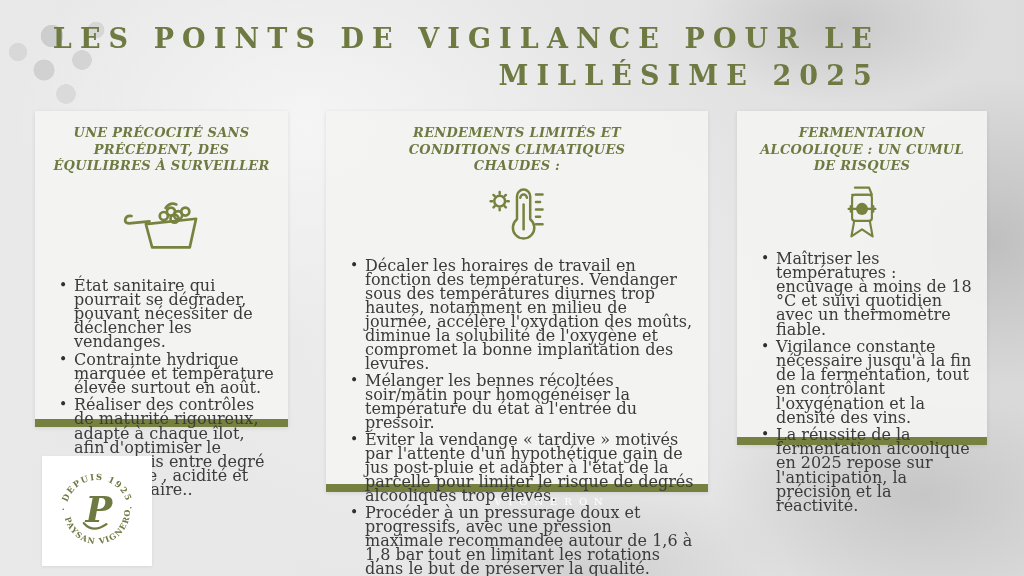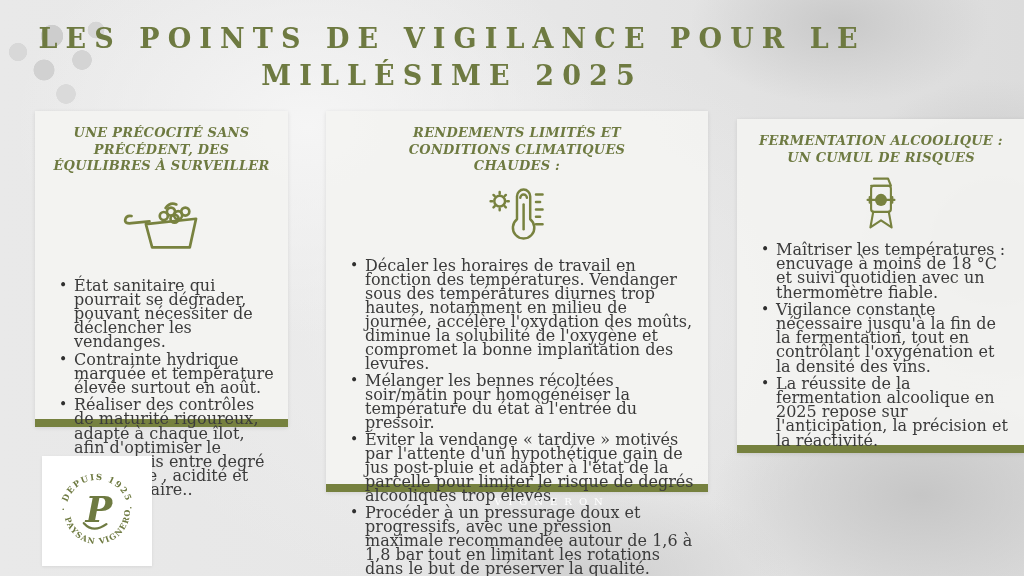--- a/index.html
+++ b/index.html
@@ -17,33 +17,33 @@
       radial-gradient(ellipse 220px 120px at 82% 4%, #c9c9c9 0%, transparent 68%),
       radial-gradient(ellipse 260px 250px at 97% 42%, #bfbfbf 0%, transparent 65%),
       radial-gradient(ellipse 320px 190px at 90% 86%, #c6c6c6 0%, transparent 65%),
       radial-gradient(ellipse 300px 150px at 58% 100%, #cfcfcf 0%, transparent 65%),
       radial-gradient(ellipse 420px 300px at 30% 22%, #f5f5f5 0%, transparent 70%),
       radial-gradient(ellipse 520px 380px at 48% 55%, #eeeeee 0%, transparent 75%),
       linear-gradient(90deg,#e9e9e9 0%,#e6e6e6 55%,#dcdcdc 100%);
   }
 
   .title{
-    position:absolute;top:20px;left:12px;width:880px;text-align:center;
+    position:absolute;top:20px;left:0;width:880px;text-align:right;
     font-family:"DejaVu Serif",serif;font-weight:700;color:#6e7a41;
     font-size:27px;letter-spacing:0.30em;line-height:37px;
   }
 
   .card{
     position:absolute;background:rgba(243,243,241,0.93);
     border-bottom:8px solid #76813f;box-sizing:border-box;
     padding:12px 14px 6px 14px;box-shadow:0 1px 4px rgba(0,0,0,0.10);
   }
   .card1{left:35px;top:111px;width:253px;height:316px;}
   .card2{left:326px;top:111px;width:382px;height:381px;}
-  .card3{left:737px;top:111px;width:288px;height:334px;margin-top:8px;}
+  .card3{left:737px;top:111px;width:250px;height:334px;}
 
   .card-title{
     display:block;text-align:center;color:#6e7a41;
     font-family:"DejaVu Serif",serif;font-weight:700;
     font-size:13px;line-height:16.5px;letter-spacing:0.02em;margin:2px auto 0 auto;font-style:italic;
   }
   .card2 .card-title{max-width:282px;}
 
   .icon-wrap{display:flex;justify-content:center;}
   .card1 .icon-wrap{margin:22px 0 26px 0;}

